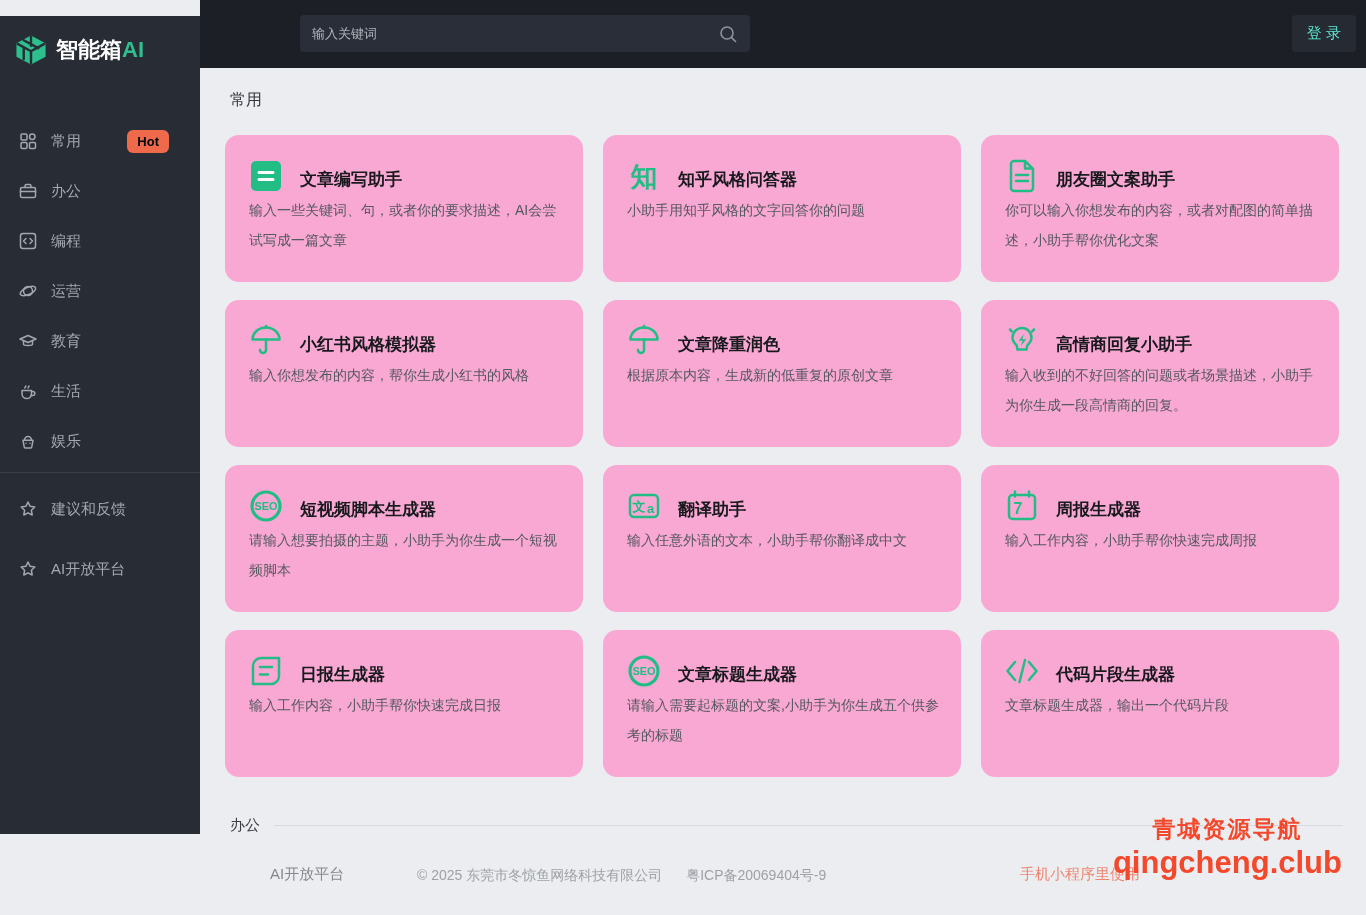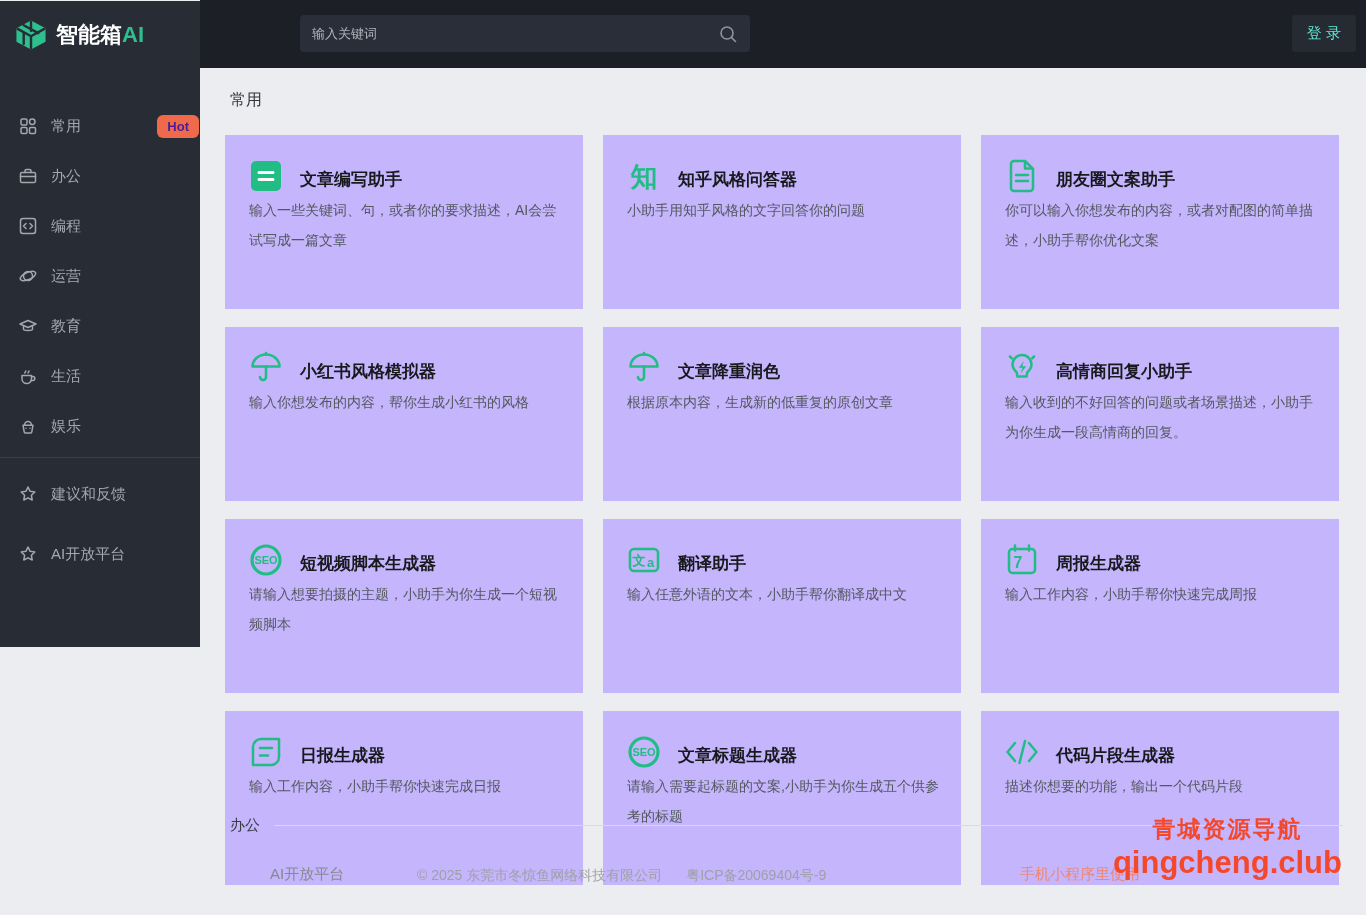--- a/index.html
+++ b/index.html
@@ -5,36 +5,36 @@
   * { margin: 0; padding: 0; box-sizing: border-box; }
   html,body { width: 1366px; height: 915px; }
   body {
     position: relative;
     font-family: "Liberation Sans", sans-serif;
     background: #ebedf0;
     overflow: hidden;
   }
   
   .sidebar {
-    position: absolute; left: 0; top: 1px; width: 200px; height: 646px;
+    position: absolute; left: 0; top: 16px; width: 200px; height: 818px;
     background: #272c35; z-index: 3;
   }
   .logo-row { height: 68px; display: flex; align-items: center; padding-left: 14px; }
   .logo-cube { width: 34px; height: 34px; margin-right: 8px; flex: 0 0 auto; }
   .brand { color: #ffffff; font-size: 22px; font-weight: bold; }
   .brand-ai { color: #2ebf8e; font-size: 22px; font-weight: bold; }
   .side-nav { padding-top: 32px; }
   .side-item {
     height: 50px; display: flex; align-items: center; gap: 13px;
     padding-left: 18px; color: #a3a8af; font-size: 15px; cursor: pointer;
   }
   .side-item svg { flex: 0 0 auto; }
   .side-item.active { color: #ffffff; font-weight: bold; }
   .hot-badge {
-    margin-left: auto; margin-right: 1px; background: #ee6a4b; color: #4c1d95;
+    margin-left: auto; margin-right: 31px; background: #ee6a4b; color: #000000;
     font-size: 13px; font-weight: bold; padding: 4px 10px; border-radius: 6px;
   }
   .side-divider { height: 1px; background: #3a3f49; margin: 6px 0; }
   .side-foot .side-item { height: 60px; }
   
   .header {
     position: absolute; left: 200px; top: 0; width: 1166px; height: 68px;
     background: #1c1f26; z-index: 2;
   }
   .search-wrap {
@@ -53,21 +53,21 @@
     display: flex; align-items: center; cursor: pointer; border: none;
     font-family: "Liberation Sans", sans-serif;
   }
   
   .main { position: absolute; left: 200px; top: 68px; width: 1166px; height: 847px; }
   .section-title { position: absolute; left: 30px; top: 22px; font-size: 16px; color: #34373d; font-weight: normal; }
   .cards {
     position: absolute; left: 25px; top: 67px; width: 1118px;
     display: grid; grid-template-columns: repeat(3, 358px); column-gap: 20px; row-gap: 18px;
   }
-  .card { background: #c4b5fd; border-radius: 0; height: 174px; position: relative; cursor: pointer; }
+  .card { background: #f9a8d4; border-radius: 14px; height: 147px; position: relative; cursor: pointer; }
   .card-icon { position: absolute; left: 23px; top: 23px; width: 36px; height: 36px; }
   .card-title { position: absolute; left: 75px; top: 33px; font-size: 17px; font-weight: bold; color: #17191d; }
   .card-desc {
     position: absolute; left: 24px; top: 60px; right: 22px;
     font-size: 14px; color: #54585f; line-height: 30px;
   }
   .section2 { position: absolute; left: 30px; top: 748px; width: 1113px; display: flex; align-items: center; gap: 14px; }
   .section2-label { font-size: 15px; color: #3a3d43; white-space: nowrap; }
   .section2-line { flex: 1; height: 1px; background: #d8dadd; }
   .f-link { position: absolute; left: 70px; top: 797px; color: #86898f; font-size: 15px; cursor: pointer; }
@@ -315,21 +315,21 @@
       <p class="card-desc">请输入需要起标题的文案,小助手为你生成五个供参考的标题</p>
     </div>
 
     <div class="card">
       <span class="card-icon">
         <svg viewBox="0 0 36 36">
             <path class="g-stroke" d="M11 9 L3.5 18 L11 27 M25 9 L32.5 18 L25 27 M21 7 L15.5 29" stroke-width="3"></path>
           </svg>
       </span>
       <h3 class="card-title">代码片段生成器</h3>
-      <p class="card-desc">描述你想要的功能，输出一个代码片段</p>
+      <p class="card-desc">文章标题生成器，输出一个代码片段</p>
     </div>
 
   </div>
 
   <div class="section2">
     <span class="section2-label">办公</span>
     <span class="section2-line"></span>
   </div>
 
   <a class="f-link">AI开放平台</a>

